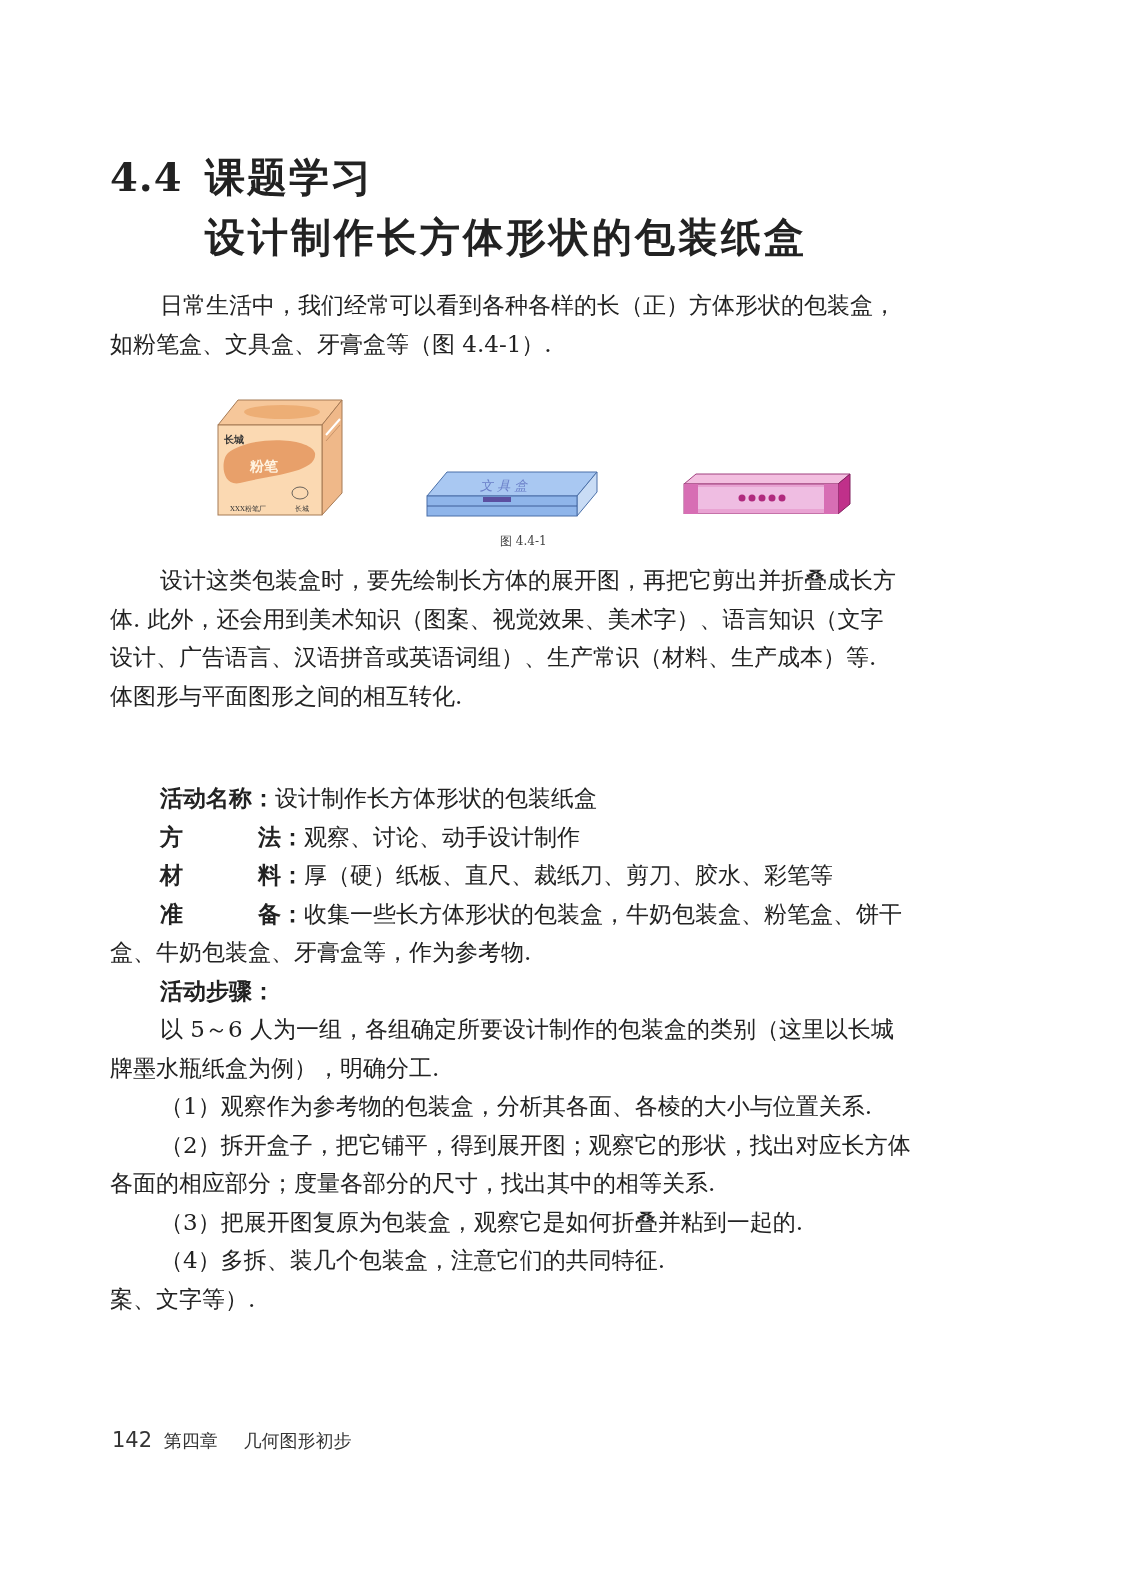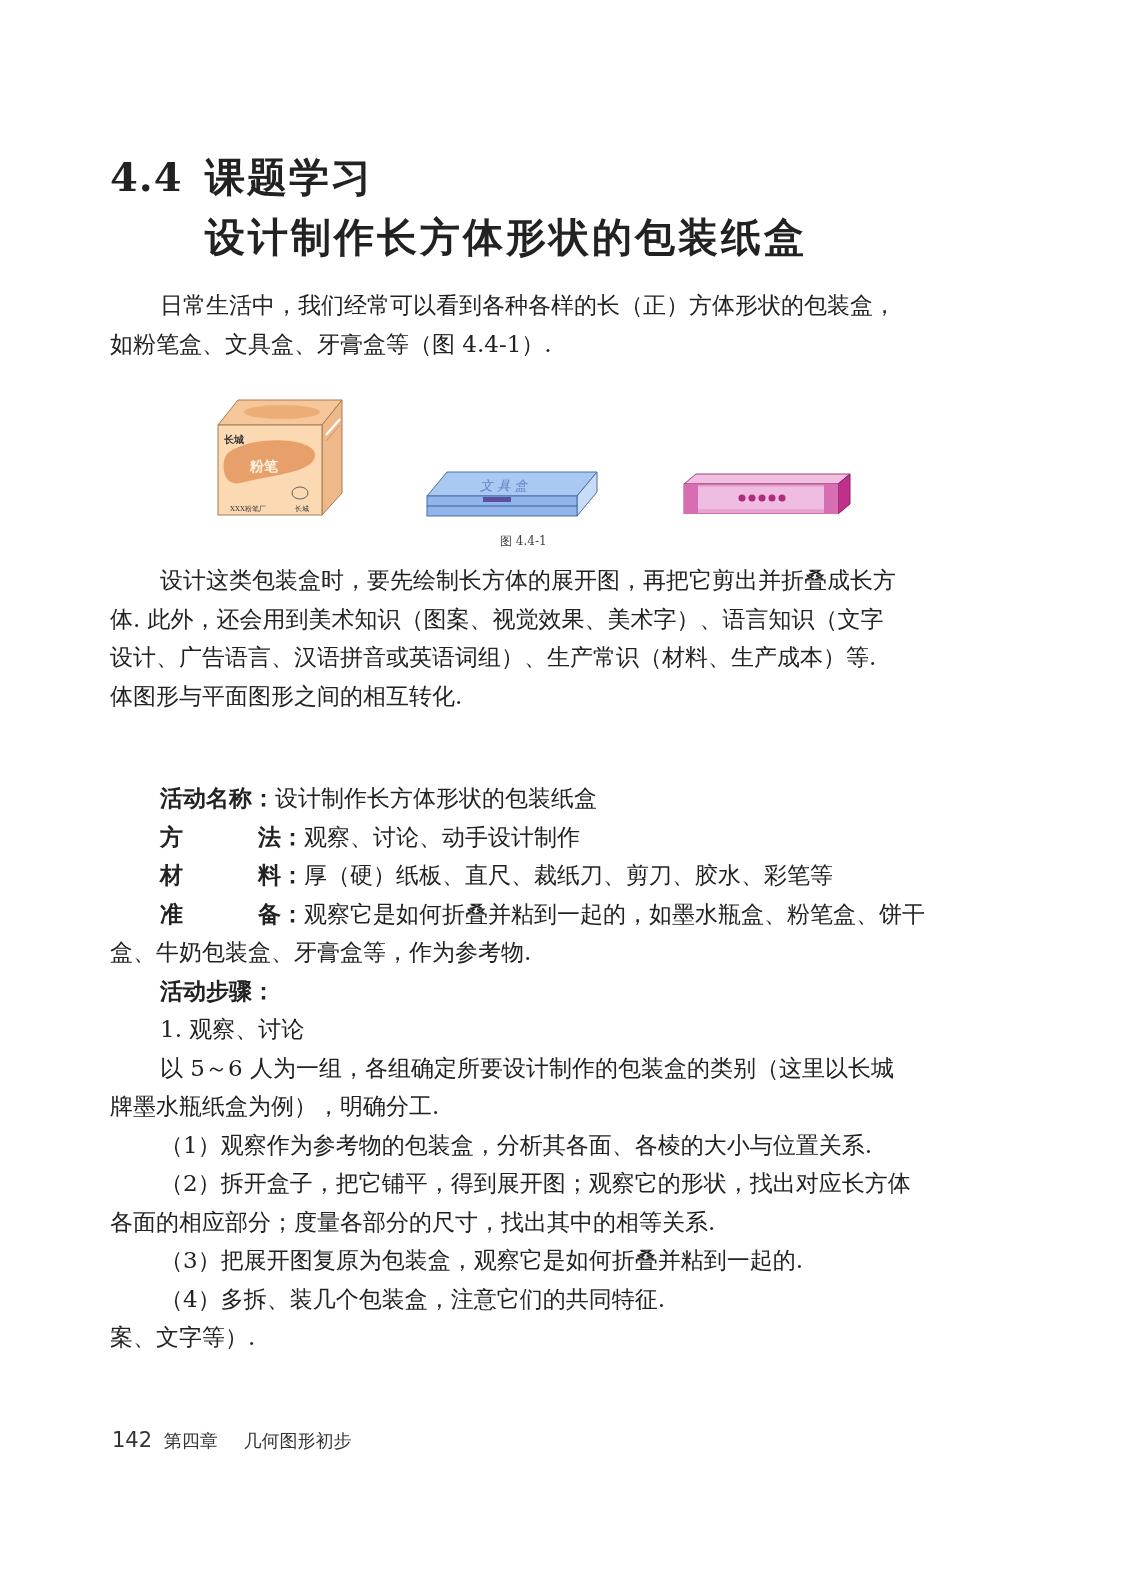--- a/index.html
+++ b/index.html
@@ -111,25 +111,24 @@
   <span class="line ind">
     <span class="lbl">活动名称</span><span class="lbl">：</span><span>设计制作长方体形状的包装纸盒</span>
   </span>
   <span class="line ind">
     <span class="lbl">方</span><span class="lbl-gap"></span><span class="lbl">法</span><span class="lbl">：</span><span>观察、讨论、动手设计制作</span>
   </span>
   <span class="line ind">
     <span class="lbl">材</span><span class="lbl-gap"></span><span class="lbl">料</span><span class="lbl">：</span><span>厚（硬）纸板、直尺、裁纸刀、剪刀、胶水、彩笔等</span>
   </span>
   <span class="line ind">
-    <span class="lbl">准</span><span class="lbl-gap"></span><span class="lbl">备</span><span class="lbl">：</span><span>观察它是如何折叠并粘到一起的，如墨水瓶盒、粉笔盒、饼干</span>
+    <span class="lbl">准</span><span class="lbl-gap"></span><span class="lbl">备</span><span class="lbl">：</span><span>收集一些长方体形状的包装盒，牛奶包装盒、粉笔盒、饼干</span>
   </span>
   <span class="line">盒、牛奶包装盒、牙膏盒等，作为参考物.</span>
   <span class="line ind"><span class="lbl">活动步骤</span><span class="lbl">：</span></span>
-  <span class="line ind">1. 观察、讨论</span>
   <span class="line ind">以 5～6 人为一组，各组确定所要设计制作的包装盒的类别（这里以长城</span>
   <span class="line">牌墨水瓶纸盒为例），明确分工.</span>
   <span class="line ind">（1）观察作为参考物的包装盒，分析其各面、各棱的大小与位置关系.</span>
   <span class="line ind">（2）拆开盒子，把它铺平，得到展开图；观察它的形状，找出对应长方体</span>
   <span class="line">各面的相应部分；度量各部分的尺寸，找出其中的相等关系.</span>
   <span class="line ind">（3）把展开图复原为包装盒，观察它是如何折叠并粘到一起的.</span>
   <span class="line ind">（4）多拆、装几个包装盒，注意它们的共同特征.</span>
   <span class="line">案、文字等）.</span>
 </div>
 

